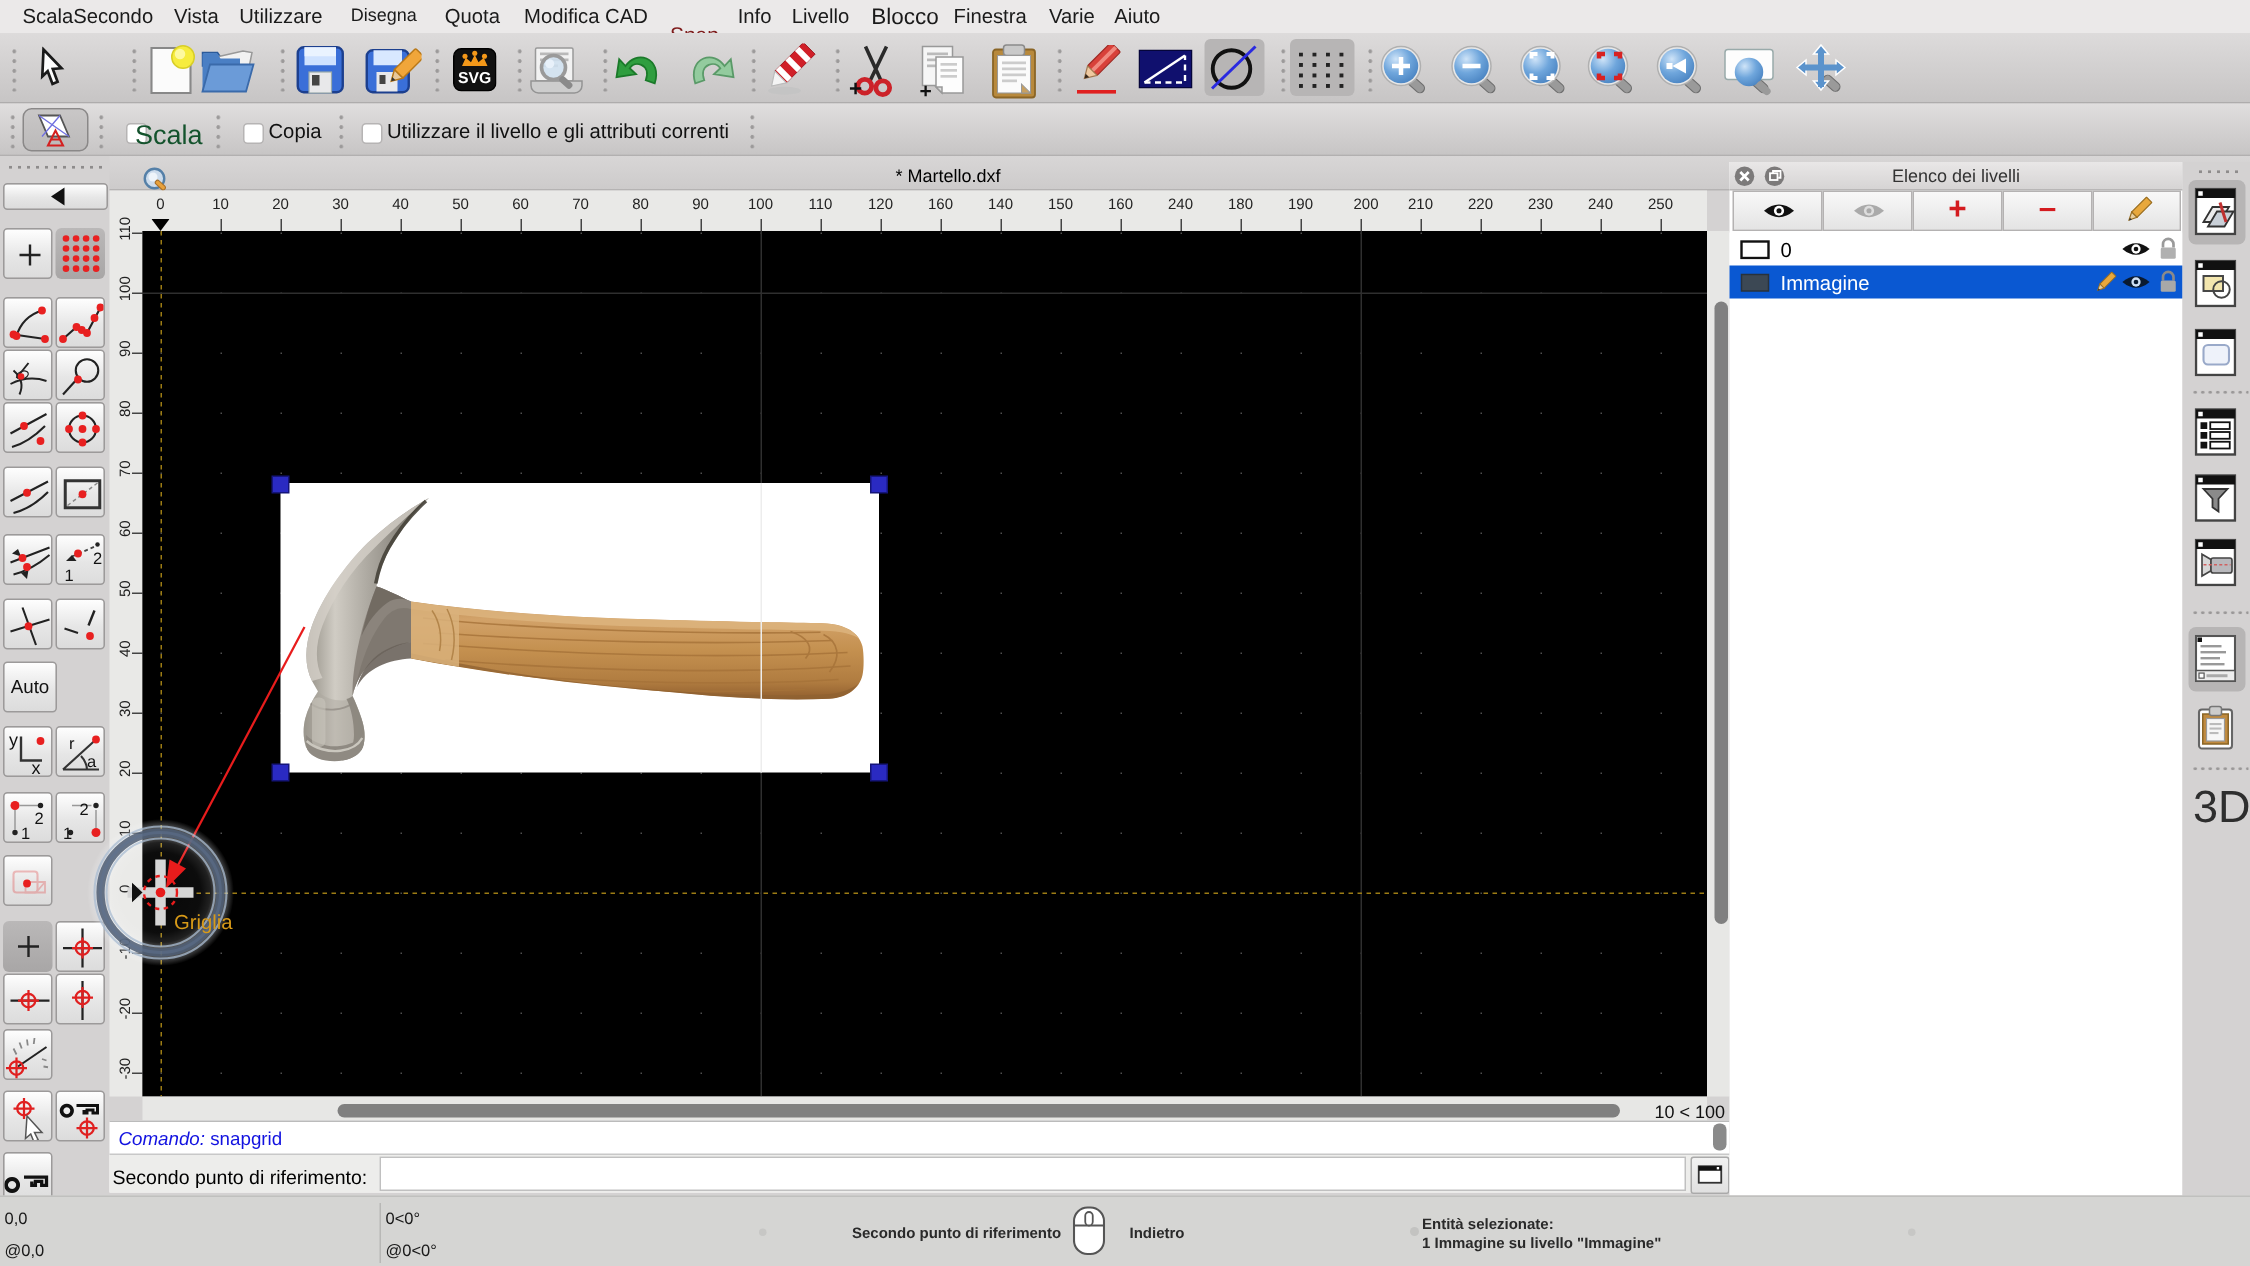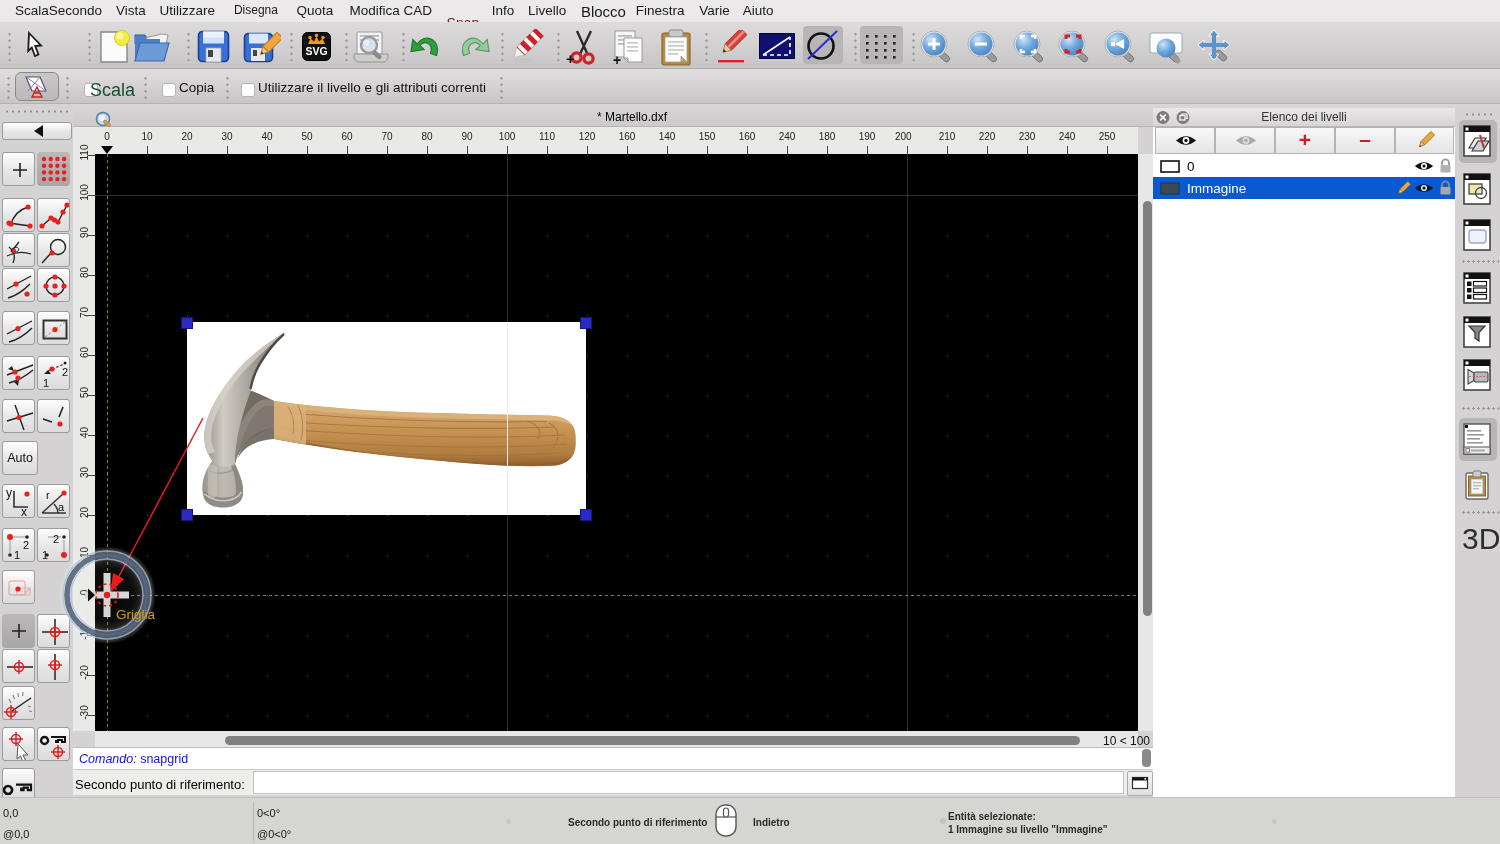--- a/index.html
+++ b/index.html
@@ -554,21 +554,21 @@
     <div class="rnum" style="left:622px;top:4px;width:24px;text-align:center">150</div>
     <div style="position:absolute;left:634px;top:19px;width:1px;height:8px;background:#444"></div>
     <div class="rnum" style="left:662px;top:4px;width:24px;text-align:center">160</div>
     <div style="position:absolute;left:674px;top:19px;width:1px;height:8px;background:#444"></div>
     <div class="rnum" style="left:702px;top:4px;width:24px;text-align:center">240</div>
     <div style="position:absolute;left:714px;top:19px;width:1px;height:8px;background:#444"></div>
     <div class="rnum" style="left:742px;top:4px;width:24px;text-align:center">180</div>
     <div style="position:absolute;left:754px;top:19px;width:1px;height:8px;background:#444"></div>
     <div class="rnum" style="left:782px;top:4px;width:24px;text-align:center">190</div>
     <div style="position:absolute;left:794px;top:19px;width:1px;height:8px;background:#444"></div>
-    <div class="rnum" style="left:822px;top:4px;width:24px;text-align:left">200</div>
+    <div class="rnum" style="left:822px;top:4px;width:24px;text-align:right">200</div>
     <div style="position:absolute;left:834px;top:19px;width:1px;height:8px;background:#444"></div>
     <div class="rnum" style="left:862px;top:4px;width:24px;text-align:center">210</div>
     <div style="position:absolute;left:874px;top:19px;width:1px;height:8px;background:#444"></div>
     <div class="rnum" style="left:902px;top:4px;width:24px;text-align:center">220</div>
     <div style="position:absolute;left:914px;top:19px;width:1px;height:8px;background:#444"></div>
     <div class="rnum" style="left:942px;top:4px;width:24px;text-align:center">230</div>
     <div style="position:absolute;left:954px;top:19px;width:1px;height:8px;background:#444"></div>
     <div class="rnum" style="left:982px;top:4px;width:24px;text-align:center">240</div>
     <div style="position:absolute;left:994px;top:19px;width:1px;height:8px;background:#444"></div>
     <div class="rnum" style="left:1022px;top:4px;width:24px;text-align:center">250</div>

